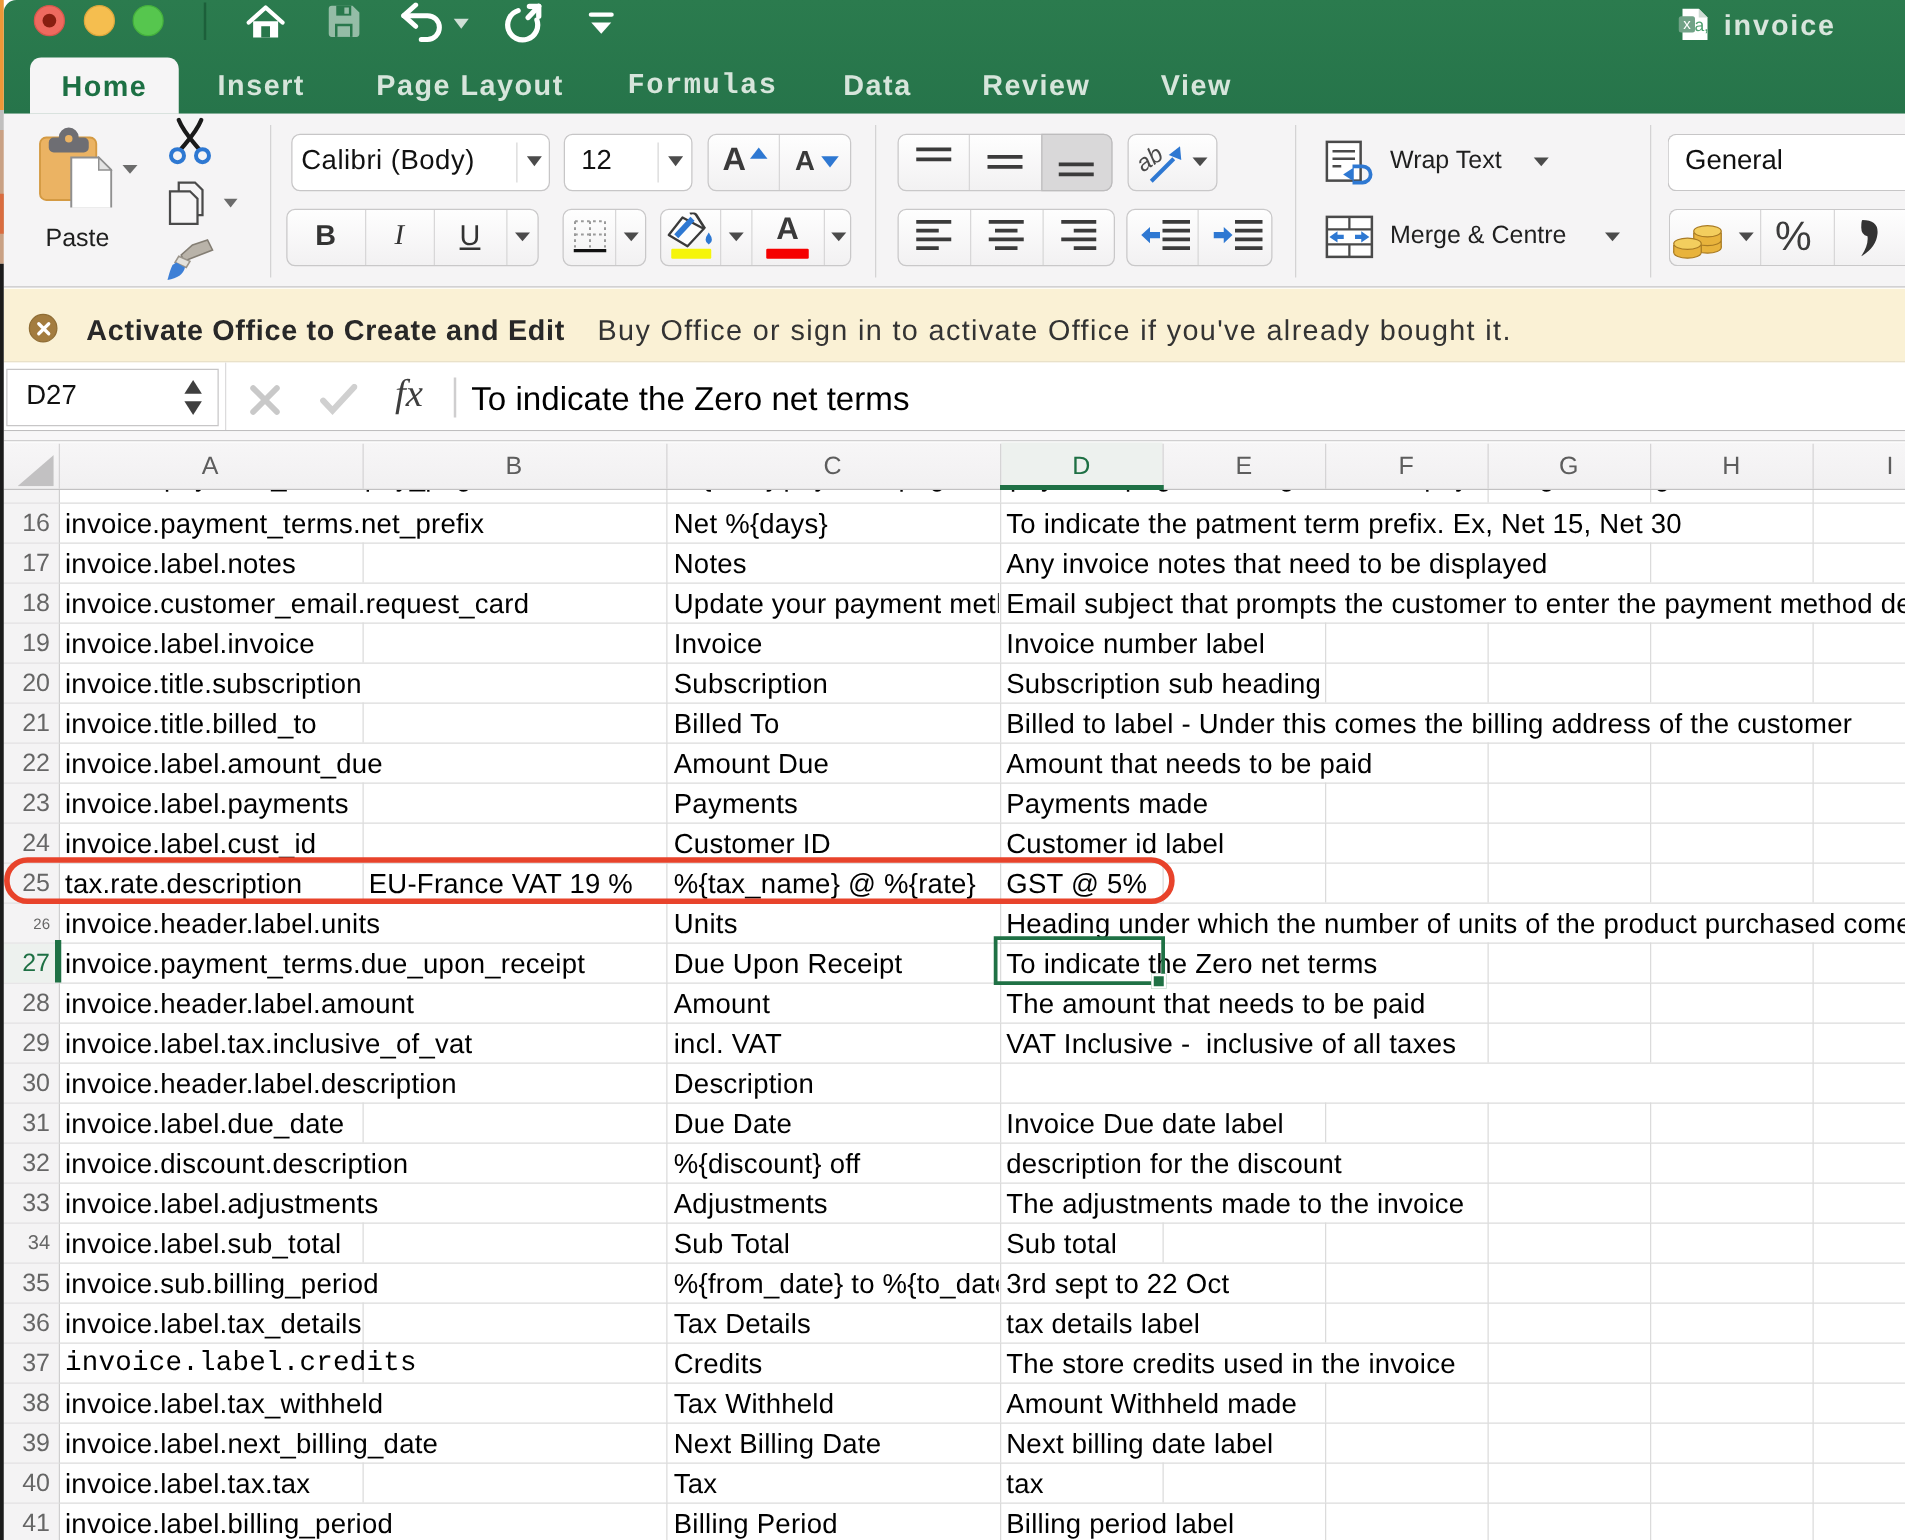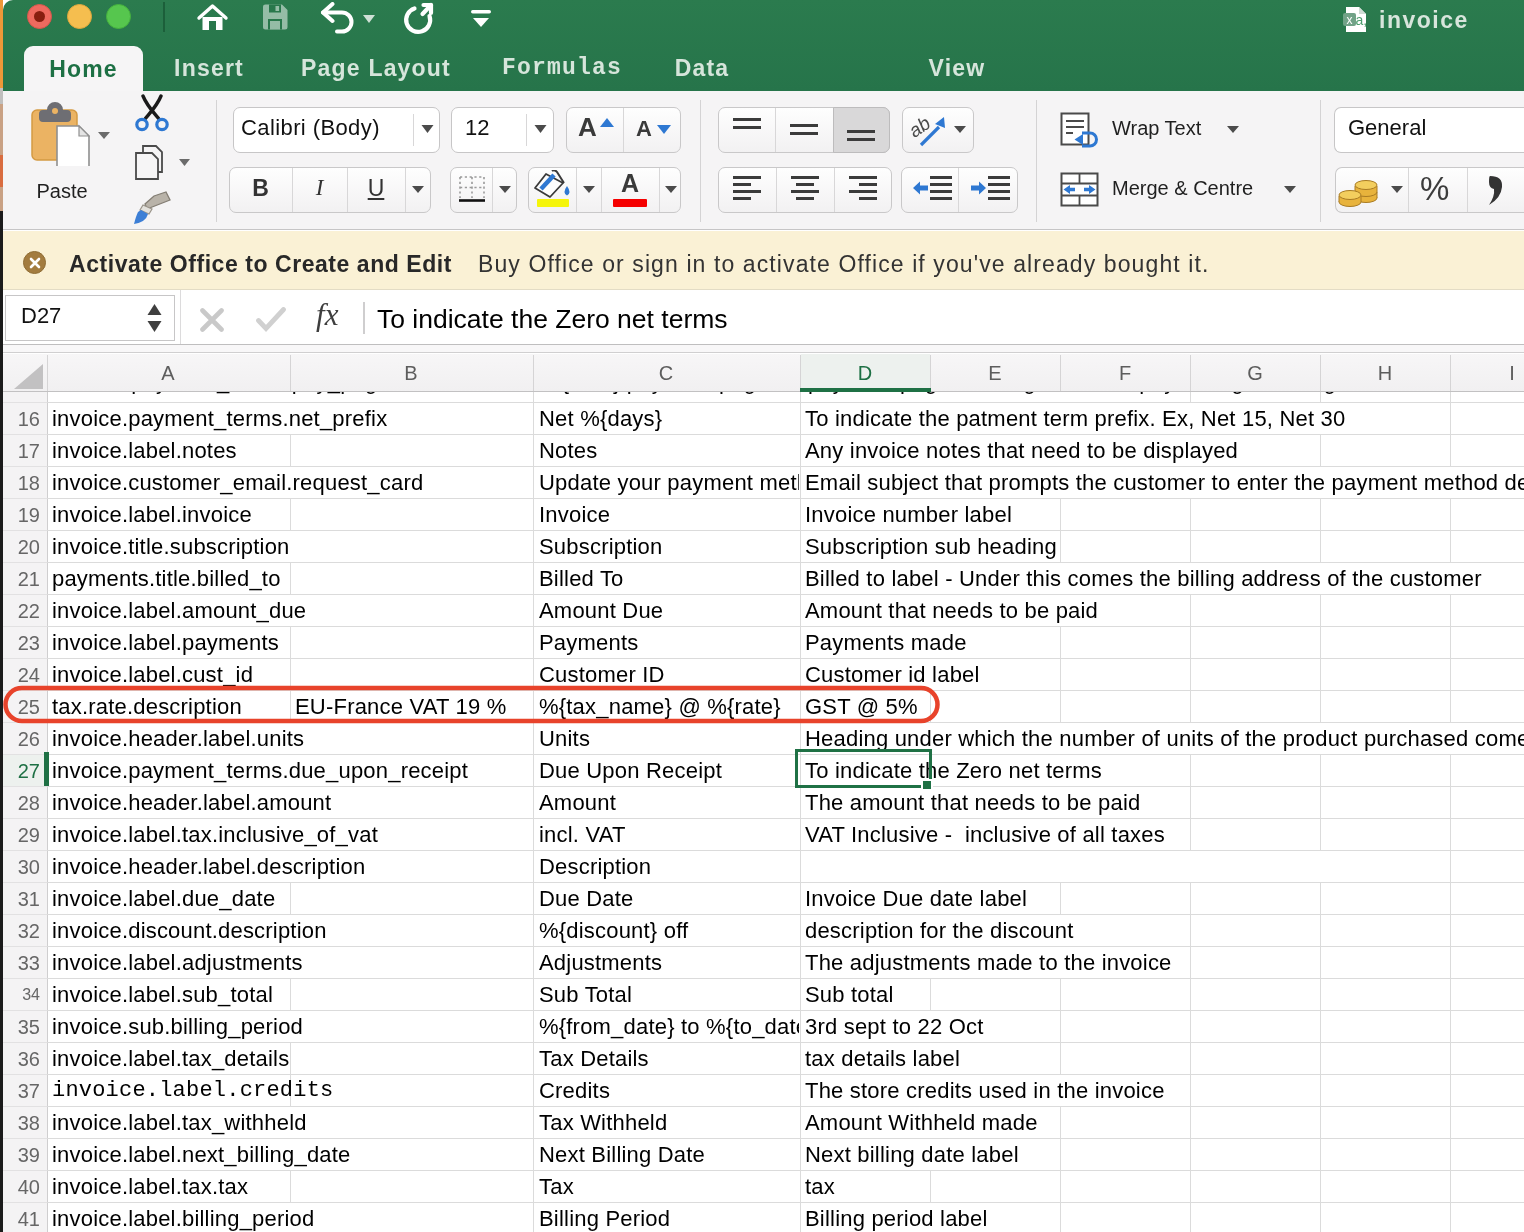--- a/index.html
+++ b/index.html
@@ -55,20 +55,21 @@
       <rect x="1" y="7" width="13" height="13" rx="2" fill="#71A287"></rect>
       <text x="7.5" y="17.5" font-family="Liberation Sans" font-size="12" fill="#fff" text-anchor="middle">x</text>
     </svg>
 <div style="left:1379px;top:7px;font-size:23px;font-weight:bold;color:#D8E5DC;letter-spacing:1.5px;">invoice</div>
 <div style="left:24px;top:46px;width:119px;height:45px;background:#F6F5F6;border-radius:9px 9px 0 0;"></div>
 <div style="left:24px;top:46px;width:119px;height:45px;font-size:23px;font-weight:bold;color:#1D7044;text-align:center;line-height:46px;letter-spacing:1.2px;">Home</div>
 <div class="tab" style="left:119px;top:46px;width:180px;height:45px;">Insert</div>
 <div class="tab" style="left:286px;top:46px;width:180px;height:45px;">Page Layout</div>
 <div class="tab" style="left:472px;top:46px;width:180px;height:45px;font-family:Liberation Mono, monospace;">Formulas</div>
 <div class="tab" style="left:612px;top:46px;width:180px;height:45px;">Data</div>
+<div class="tab" style="left:739px;top:46px;width:180px;height:45px;">Review</div>
 <div class="tab" style="left:867px;top:46px;width:180px;height:45px;">View</div>
 <div style="left:3px;top:91px;width:1521px;height:139px;background:#F5F4F5;border-bottom:1px solid #C6C5C6;"></div>
 <div style="left:216px;top:100px;width:1px;height:122px;background:#D4D3D4;"></div>
 <div style="left:700px;top:100px;width:1px;height:122px;background:#D4D3D4;"></div>
 <div style="left:1036px;top:100px;width:1px;height:122px;background:#D4D3D4;"></div>
 <div style="left:1320px;top:100px;width:1px;height:122px;background:#D4D3D4;"></div>
 <svg style="left:30px;top:100px" width="60" height="66" viewBox="0 0 60 66">
       <rect x="2" y="10" width="45" height="50" rx="5" fill="#EBB363" stroke="#D49A43" stroke-width="1.5"></rect>
       <path d="M17 10 a8 8 0 0 1 16 0 h4 a4 4 0 0 1 4 4 v4 a4 4 0 0 1 -4 4 h-24 a4 4 0 0 1 -4 -4 v-4 a4 4 0 0 1 4-4 Z" fill="#6E6E73"></path>
       <circle cx="25" cy="11" r="3" fill="#EBB363"></circle>
@@ -362,21 +363,21 @@
 <div style="left:3px;top:405px;width:37px;font-size:20px;color:#666;text-align:right;line-height:28px;">16</div>
 <div style="left:3px;top:437px;width:37px;font-size:20px;color:#666;text-align:right;line-height:28px;">17</div>
 <div style="left:3px;top:469px;width:37px;font-size:20px;color:#666;text-align:right;line-height:28px;">18</div>
 <div style="left:3px;top:501px;width:37px;font-size:20px;color:#666;text-align:right;line-height:28px;">19</div>
 <div style="left:3px;top:533px;width:37px;font-size:20px;color:#666;text-align:right;line-height:28px;">20</div>
 <div style="left:3px;top:565px;width:37px;font-size:20px;color:#666;text-align:right;line-height:28px;">21</div>
 <div style="left:3px;top:597px;width:37px;font-size:20px;color:#666;text-align:right;line-height:28px;">22</div>
 <div style="left:3px;top:629px;width:37px;font-size:20px;color:#666;text-align:right;line-height:28px;">23</div>
 <div style="left:3px;top:661px;width:37px;font-size:20px;color:#666;text-align:right;line-height:28px;">24</div>
 <div style="left:3px;top:693px;width:37px;font-size:20px;color:#666;text-align:right;line-height:28px;">25</div>
-<div style="left:3px;top:725px;width:37px;font-size:20px;color:#666;text-align:right;line-height:28px;">26</div>
+<div style="left:3px;top:725px;width:37px;font-size:12px;color:#666;text-align:right;line-height:28px;">26</div>
 <div style="left:3px;top:755px;width:44px;height:31px;background:#EDF1EE;"></div>
 <div style="left:3px;top:757px;width:37px;font-size:20px;color:#1E7044;text-align:right;line-height:28px;">27</div>
 <div style="left:3px;top:789px;width:37px;font-size:20px;color:#666;text-align:right;line-height:28px;">28</div>
 <div style="left:3px;top:821px;width:37px;font-size:20px;color:#666;text-align:right;line-height:28px;">29</div>
 <div style="left:3px;top:853px;width:37px;font-size:20px;color:#666;text-align:right;line-height:28px;">30</div>
 <div style="left:3px;top:885px;width:37px;font-size:20px;color:#666;text-align:right;line-height:28px;">31</div>
 <div style="left:3px;top:917px;width:37px;font-size:20px;color:#666;text-align:right;line-height:28px;">32</div>
 <div style="left:3px;top:949px;width:37px;font-size:20px;color:#666;text-align:right;line-height:28px;">33</div>
 <div style="left:3px;top:981px;width:37px;font-size:16px;color:#666;text-align:right;line-height:28px;">34</div>
 <div style="left:3px;top:1013px;width:37px;font-size:20px;color:#666;text-align:right;line-height:28px;">35</div>
@@ -543,21 +544,21 @@
 <div class="celltext" style="left:805px;top:437px;">Any invoice notes that need to be displayed</div>
 <div class="celltext" style="left:52px;top:469px;">invoice.customer_email.request_card</div>
 <div class="celltext" style="left:539px;top:469px;width:260px;overflow:hidden;">Update your payment method</div>
 <div class="celltext" style="left:805px;top:469px;">Email subject that prompts the customer to enter the payment method details</div>
 <div class="celltext" style="left:52px;top:501px;">invoice.label.invoice</div>
 <div class="celltext" style="left:539px;top:501px;">Invoice</div>
 <div class="celltext" style="left:805px;top:501px;">Invoice number label</div>
 <div class="celltext" style="left:52px;top:533px;">invoice.title.subscription</div>
 <div class="celltext" style="left:539px;top:533px;">Subscription</div>
 <div class="celltext" style="left:805px;top:533px;">Subscription sub heading</div>
-<div class="celltext" style="left:52px;top:565px;">payments.title.billed_to</div>
+<div class="celltext" style="left:52px;top:565px;">invoice.title.billed_to</div>
 <div class="celltext" style="left:539px;top:565px;">Billed To</div>
 <div class="celltext" style="left:805px;top:565px;">Billed to label - Under this comes the billing address of the customer</div>
 <div class="celltext" style="left:52px;top:597px;">invoice.label.amount_due</div>
 <div class="celltext" style="left:539px;top:597px;">Amount Due</div>
 <div class="celltext" style="left:805px;top:597px;">Amount that needs to be paid</div>
 <div class="celltext" style="left:52px;top:629px;">invoice.label.payments</div>
 <div class="celltext" style="left:539px;top:629px;">Payments</div>
 <div class="celltext" style="left:805px;top:629px;">Payments made</div>
 <div class="celltext" style="left:52px;top:661px;">invoice.label.cust_id</div>
 <div class="celltext" style="left:539px;top:661px;">Customer ID</div>

